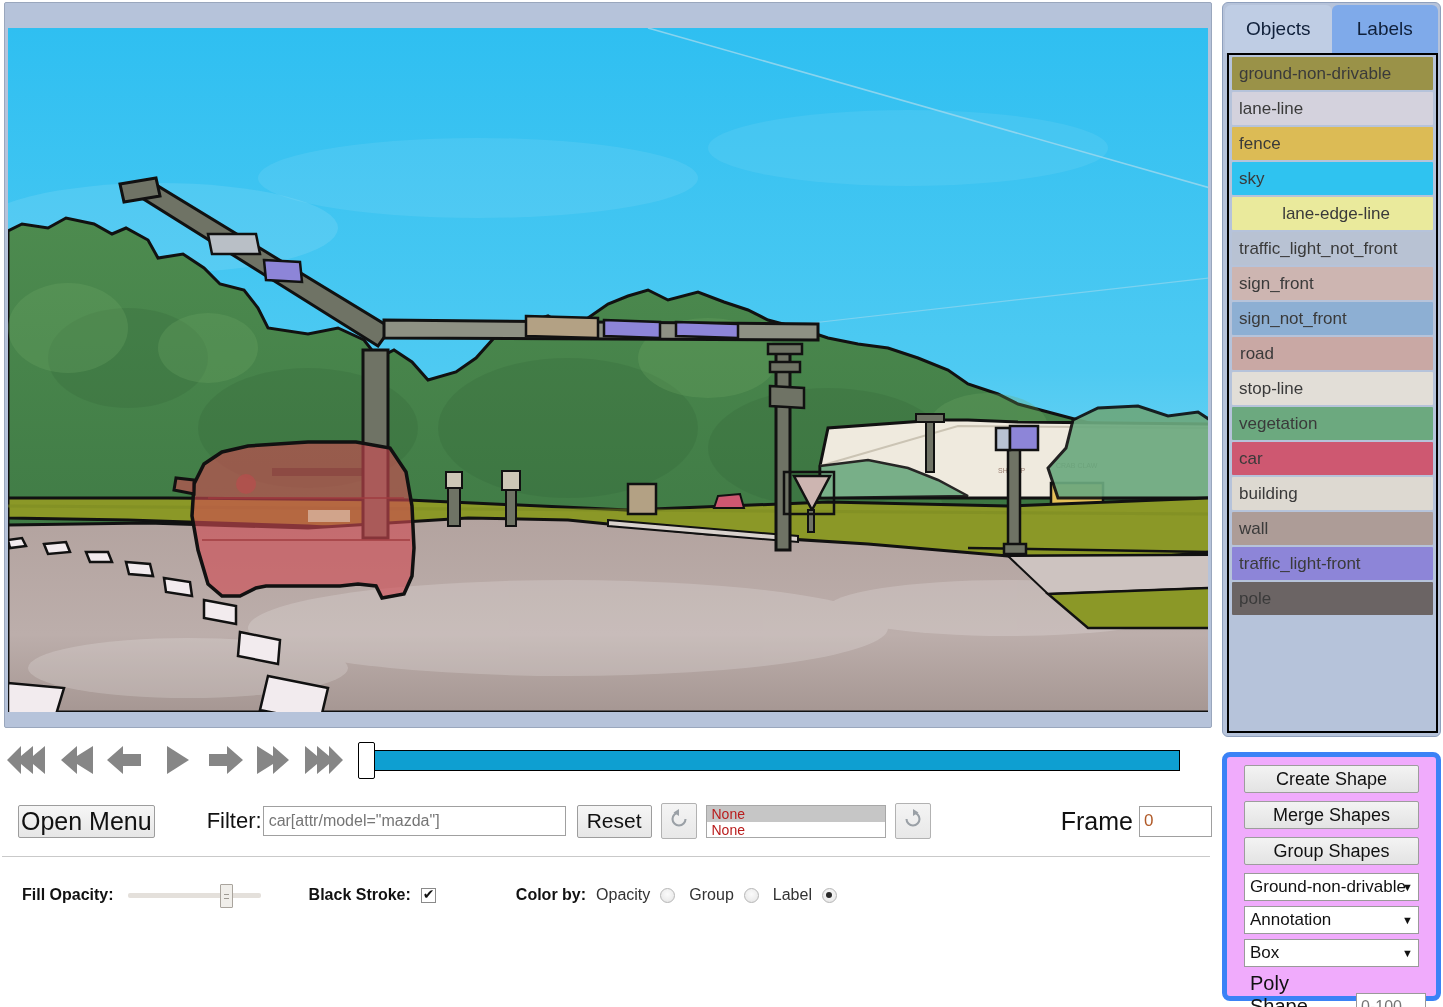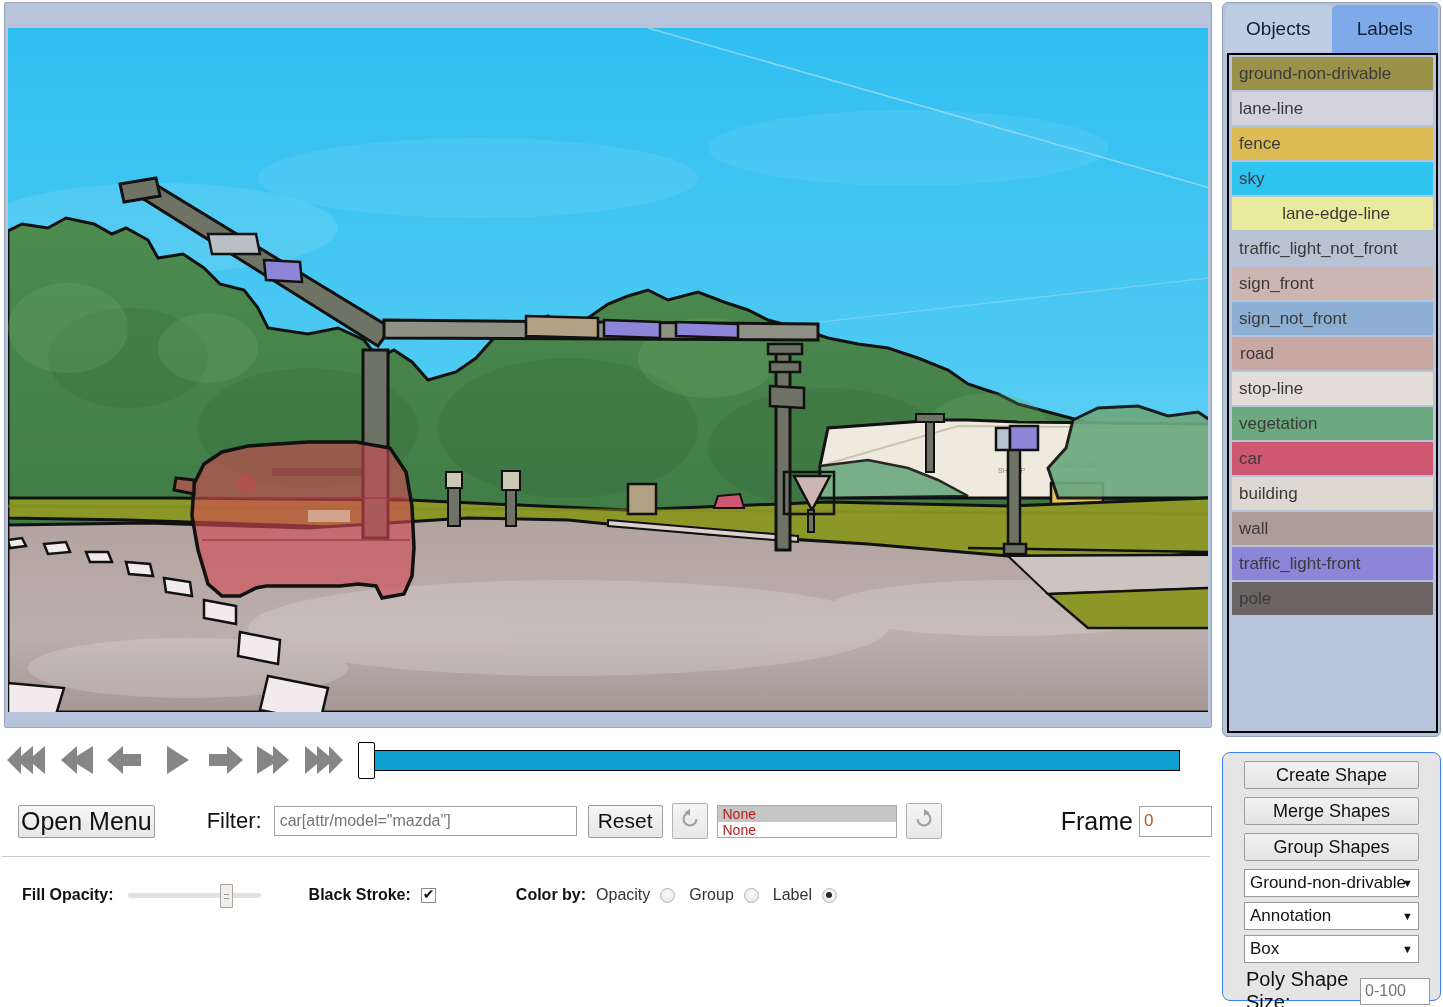--- a/index.html
+++ b/index.html
@@ -87,21 +87,21 @@
     background: linear-gradient(#f6f6f6,#e6e6e6);
     border: 1px solid #9d9d9d;
     border-radius: 2px;
     font-size: 20px; color: #111;
     font-family: "Liberation Sans", sans-serif;
     cursor: pointer;
     padding: 3px 10px;
   }
   #open-menu-btn { margin-left: 18px; height: 33px; font-size: 25px; padding: 0 2px; }
   #filter-label {
-    margin-left: 52px; margin-right: 12px;
+    margin-left: 52px; margin-right: 1px;
     font-size: 22px; color: #111;
   }
   #filter-input {
     width: 303px; height: 30px;
     border: 1px solid #a0a0a0;
     background: #fff;
     font-size: 16px; color: #888;
     padding: 0 5px;
     font-family: "Liberation Sans", sans-serif;
   }
@@ -244,22 +244,22 @@
     display: flex; align-items: center;
     padding-left: 7px;
     font-size: 17px; color: #3a3a3a;
     cursor: pointer;
     border-radius: 1px;
   }
 
   #shape-panel {
     position: absolute; left: 4px; top: 752px;
     width: 219px; height: 249px;
-    background: #e5e5e5;
-    border: 1px solid #3b82f6;
+    background: #f0abfc;
+    border: 5px solid #3b82f6;
     border-radius: 8px;
     padding: 8px 10px;
   }
   .sp-btn {
     display: block;
     width: 175px; margin: 0 auto 8px auto;
     height: 28px;
     background: linear-gradient(#f3f3f3,#e3e3e3);
     border: 1px solid #9d9d9d;
     border-radius: 2px;

